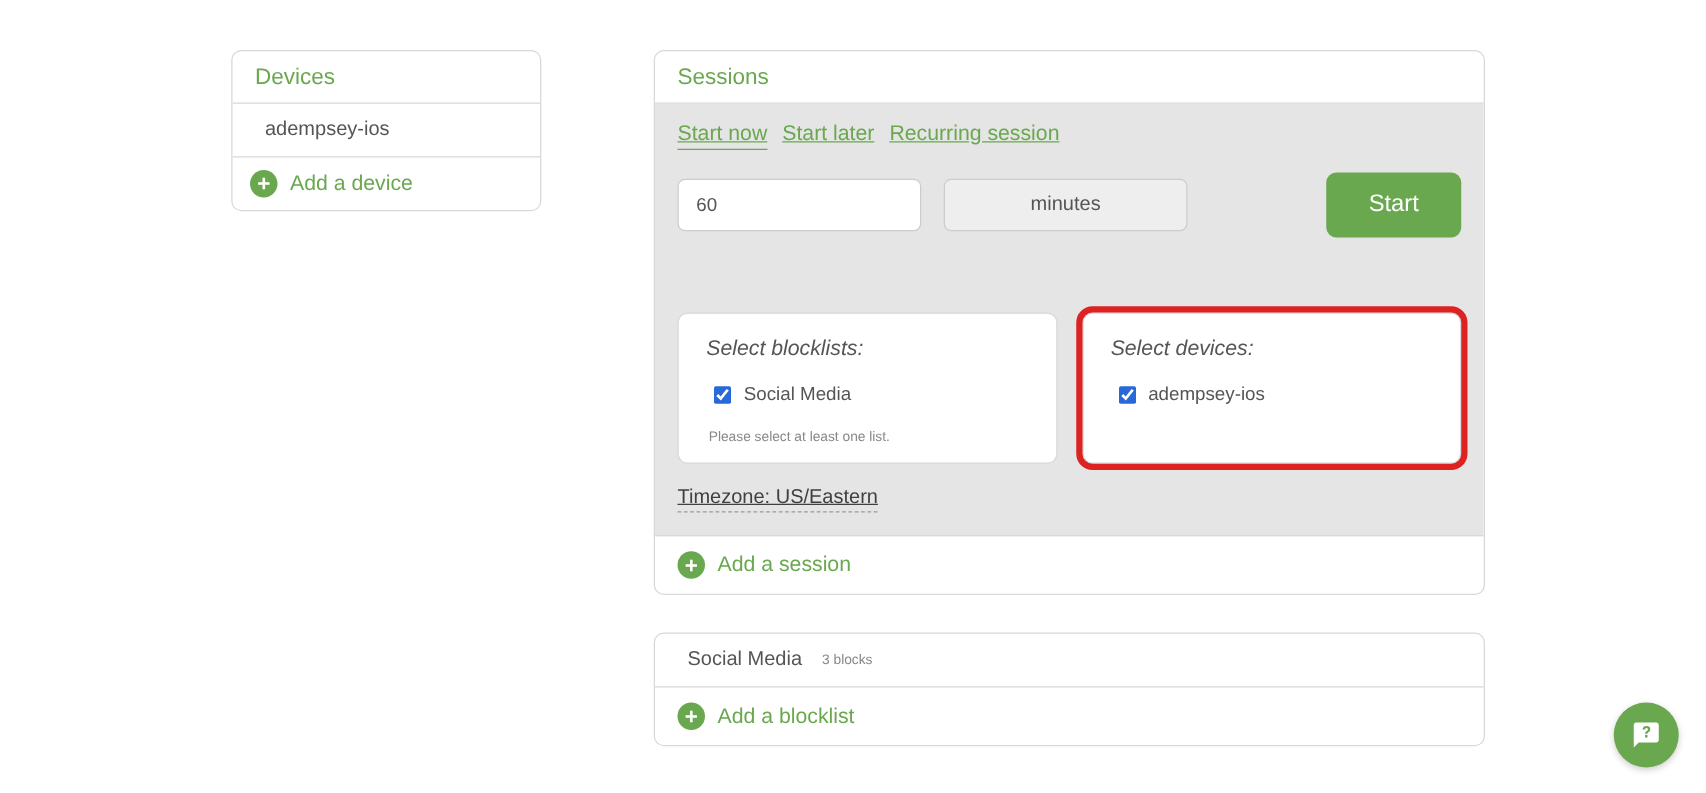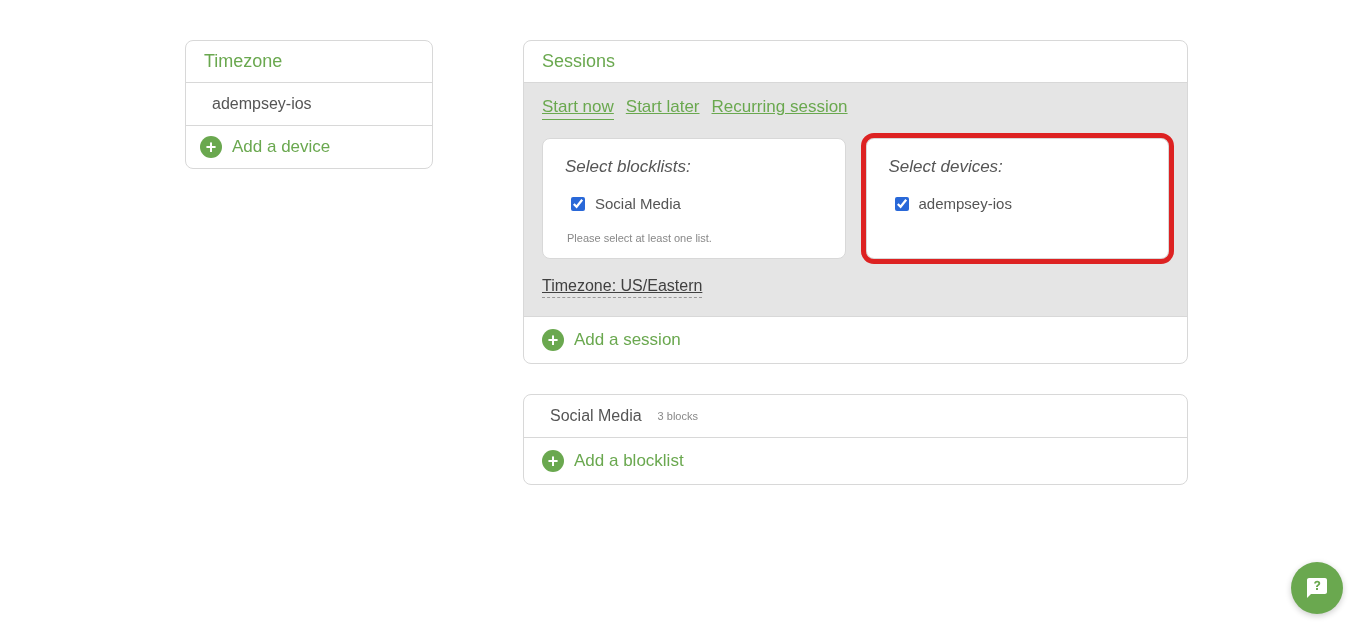--- a/index.html
+++ b/index.html
@@ -199,39 +199,44 @@
   box-shadow: 0 2px 6px rgba(0,0,0,0.2);
 }
 .help-fab svg { fill: #fff; }
 </style>
 </head>
 <body>
 
 <div class="container">
   <div class="left-col">
     <div class="panel">
-      <div class="panel-header">Timezone</div>
+      <div class="panel-header">Devices</div>
       <div class="panel-row">
         <span>adempsey-ios</span>
       </div>
       <div class="add-row">
         <span class="plus-circle">+</span>
         <span>Add a device</span>
       </div>
     </div>
   </div>
 
   <div class="right-col">
     <div class="panel">
       <div class="panel-header">Sessions</div>
       <div class="sessions-body">
         <div class="tabs">
           <span class="tab active">Start now</span>
           <span class="tab">Start later</span>
           <span class="tab">Recurring session</span>
+        </div>
+        <div class="session-controls">
+          <input class="duration-input" type="text" value="60" style="">
+          <div class="unit-select">minutes</div>
+          <button class="start-btn">Start</button>
         </div>
         <div class="select-panels">
           <div class="select-box">
             <div class="select-title">Select blocklists:</div>
             <label class="check-row">
               <input type="checkbox" checked="" style="">
               <span>Social Media</span>
             </label>
             <div class="hint">Please select at least one list.</div>
           </div>

